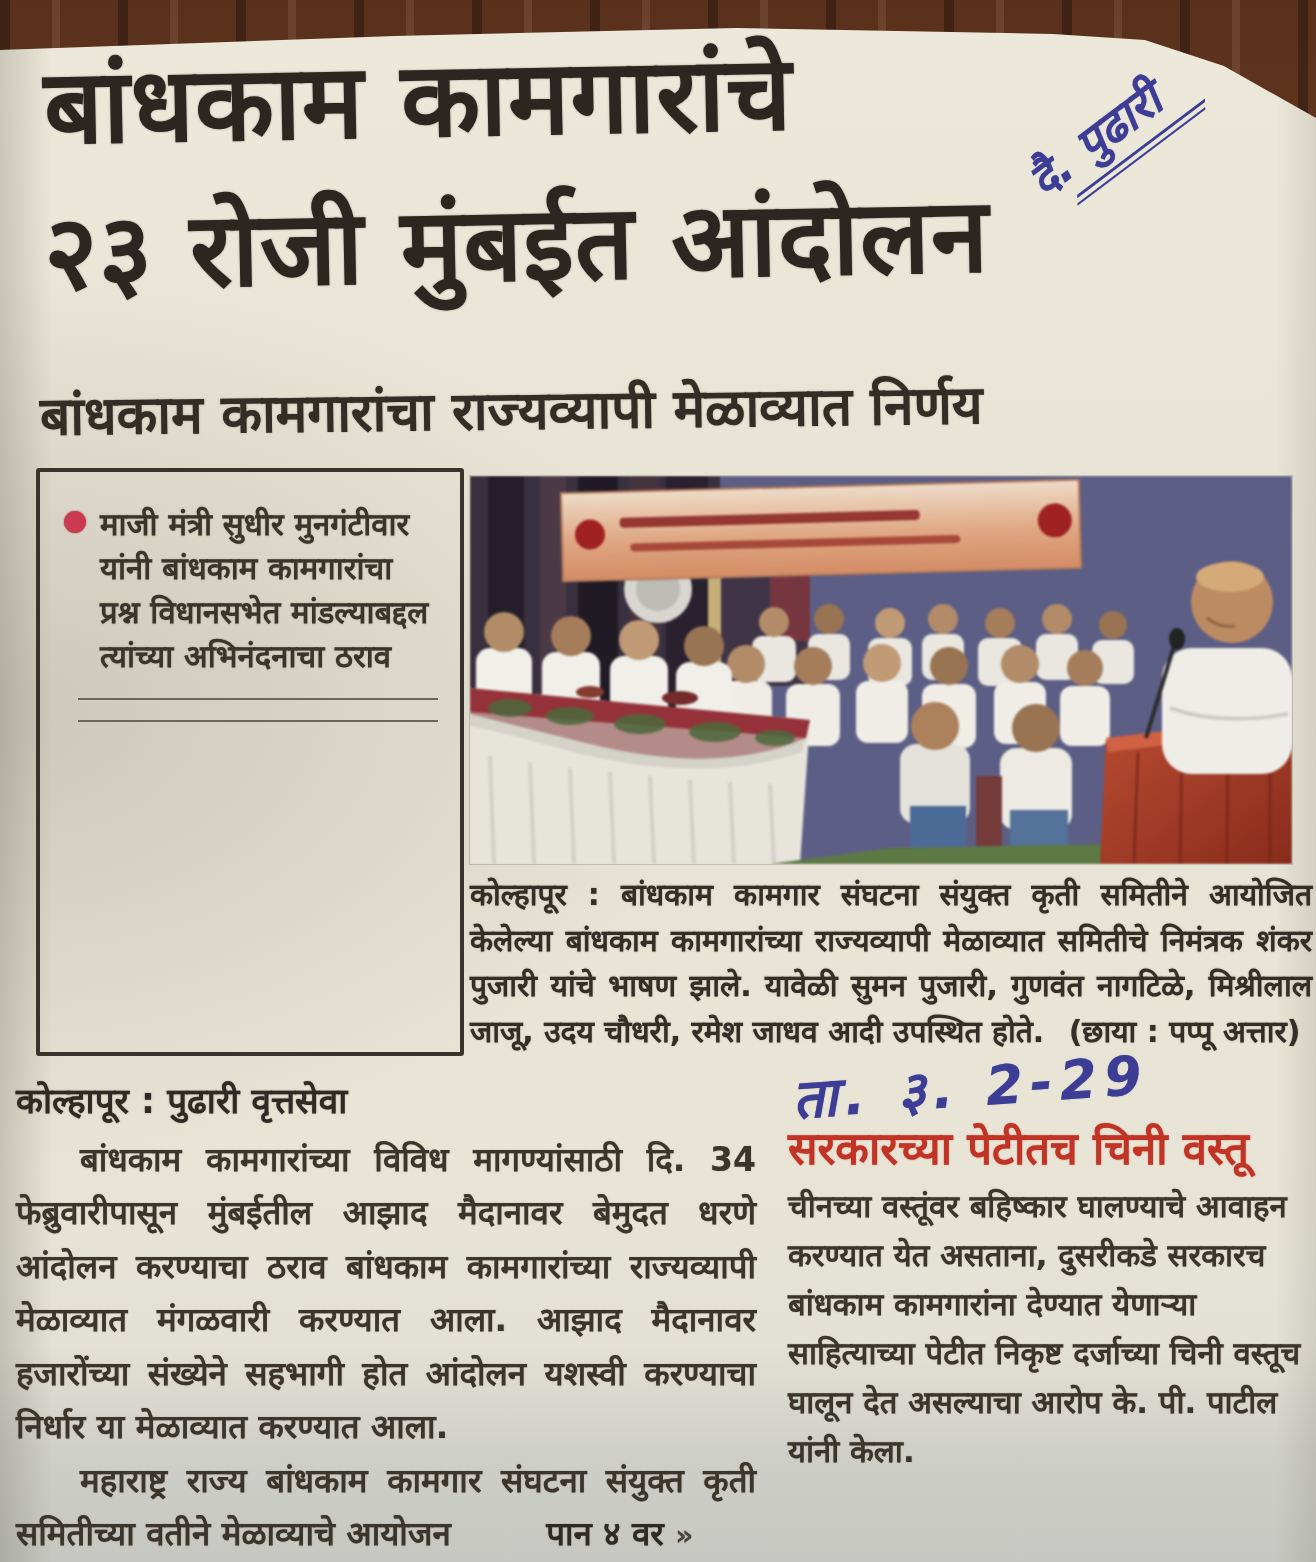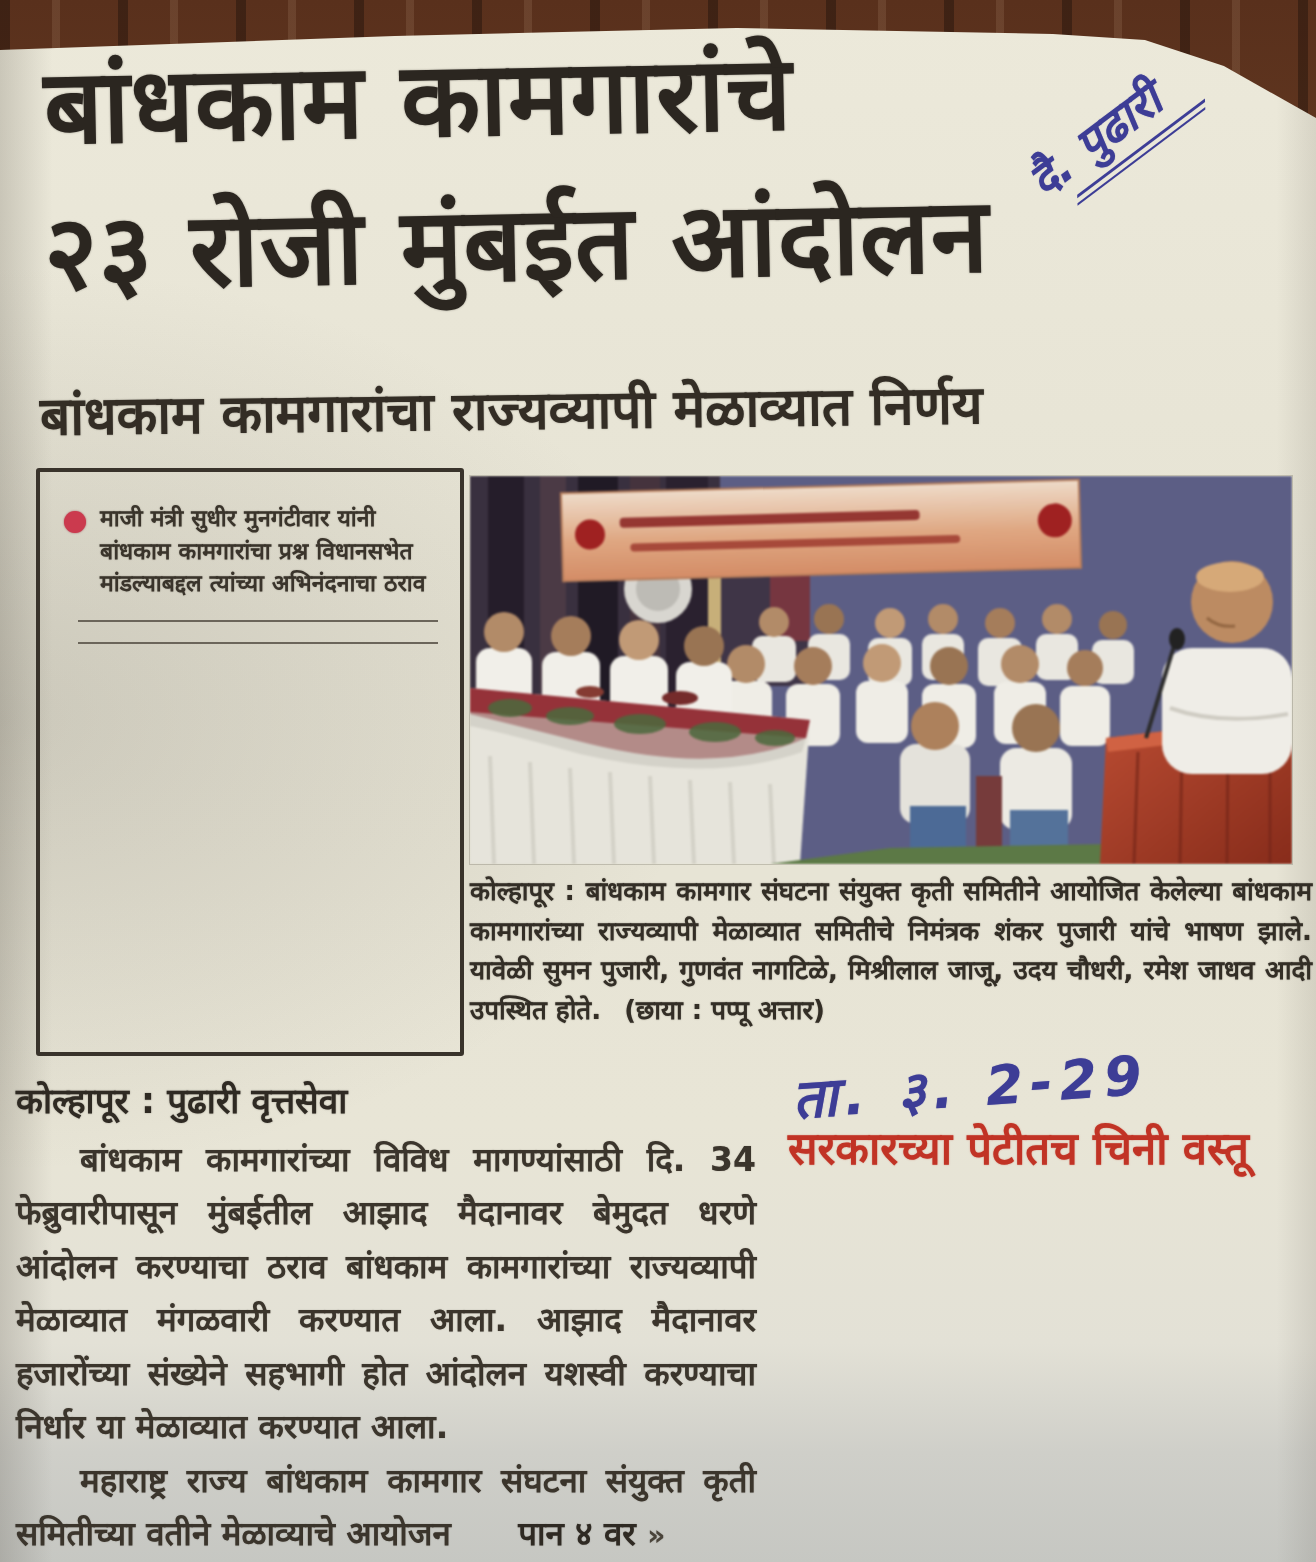--- a/index.html
+++ b/index.html
@@ -48,38 +48,38 @@
   }
   #date-hand{top:1048px;left:792px;font-size:54px;letter-spacing:7px;transform:rotate(-4deg);}
   
   #box{
     left:36px;top:468px;width:428px;height:588px;
     border:4px solid #39332b;border-radius:3px;padding:30px 18px 16px 24px;
   }
   .hl-item{display:flex;gap:14px;}
   .hl-bullet{flex:none;width:22px;height:22px;border-radius:50%;background:#cb3a4e;margin-top:9px;
     box-shadow:0 0 2px rgba(150,30,50,.7);}
-  .hl-text{font-size:23px;font-weight:700;line-height:1.42;color:#3a342b;
+  .hl-text{font-size:31px;font-weight:700;line-height:1.42;color:#3a342b;
     text-shadow:0 0 1.5px rgba(55,48,40,.4);}
   .hl-sep{border:none;border-top:2px solid #6b655a;margin:20px 4px 20px 14px;}
   
   #photo{left:470px;top:476px;width:822px;height:388px;overflow:hidden;
     box-shadow:0 0 0 1px rgba(80,75,65,.25);}
   #photo svg{width:100%;height:100%;display:block;filter:blur(1.1px) saturate(.92);}
   
-  #caption{left:470px;top:872px;width:842px;font-size:26px;font-weight:700;
+  #caption{left:470px;top:872px;width:842px;font-size:30px;font-weight:700;
     line-height:1.52;text-align:justify;color:#332e26;text-shadow:0 0 1.5px rgba(50,45,37,.45);}
   
   #article{left:16px;top:1076px;width:740px;}
   #dateline{font-size:35px;font-weight:700;color:#2f2a23;text-shadow:0 0 1.5px rgba(47,42,35,.5);}
   .body-text{font-size:33px;font-weight:600;line-height:1.62;color:#3b352c;
     text-align:justify;text-shadow:0 0 1.2px rgba(59,53,44,.4);}
   #para1{margin-top:10px;text-indent:64px;}
   #para2{text-indent:64px;}
-  #page-continuation{font-weight:800;color:#2f2a23;margin-left:56px;white-space:nowrap;}
+  #page-continuation{font-weight:800;color:#2f2a23;margin-left:84px;white-space:nowrap;}
   #cont-arrows{font-size:28px;letter-spacing:-2px;color:#4a443a;}
   
   #sidebar-headline{left:788px;top:1116px;font-size:45px;font-weight:800;color:#c13325;
     white-space:nowrap;transform:scaleX(.97);transform-origin:left;
     text-shadow:0 0 1.5px rgba(193,51,37,.55);}
   #sidebar-body{left:788px;top:1182px;width:524px;font-size:31px;font-weight:600;
     line-height:1.58;color:#3b352c;text-shadow:0 0 1.2px rgba(59,53,44,.4);}
 </style>
 </head>
 <body>
@@ -271,13 +271,14 @@
     <div id="para2" class="body-text">
       <span>महाराष्ट्र राज्य बांधकाम कामगार संघटना संयुक्त कृती समितीच्या वतीने मेळाव्याचे आयोजन</span>
       <span id="page-continuation">
         <span>पान ४ वर</span>
         <span id="cont-arrows">»</span>
       </span>
     </div>
   </div>
 
   <div id="sidebar-headline" class="abs">सरकारच्या पेटीतच चिनी वस्तू</div>
+  <div id="sidebar-body" class="abs">चीनच्या वस्तूंवर बहिष्कार घालण्याचे आवाहन करण्यात येत असताना, दुसरीकडे सरकारच बांधकाम कामगारांना देण्यात येणाऱ्या साहित्याच्या पेटीत निकृष्ट दर्जाच्या चिनी वस्तूच घालून देत असल्याचा आरोप के. पी. पाटील यांनी केला.</div>
 </div>
 
 </body></html>

